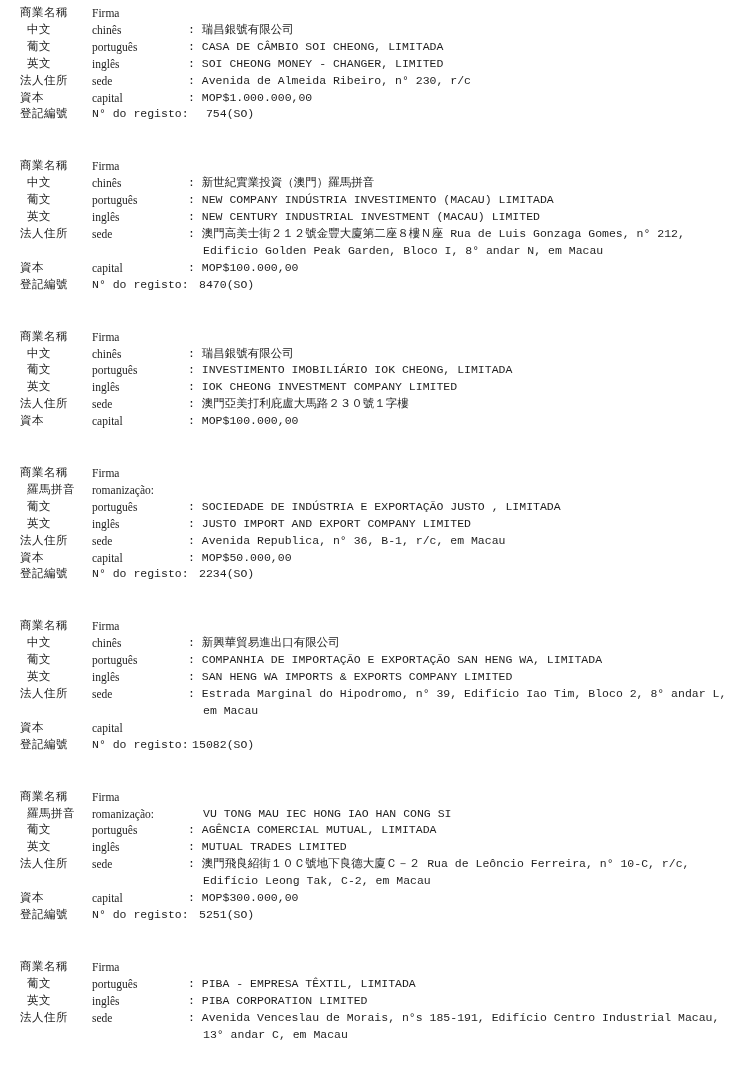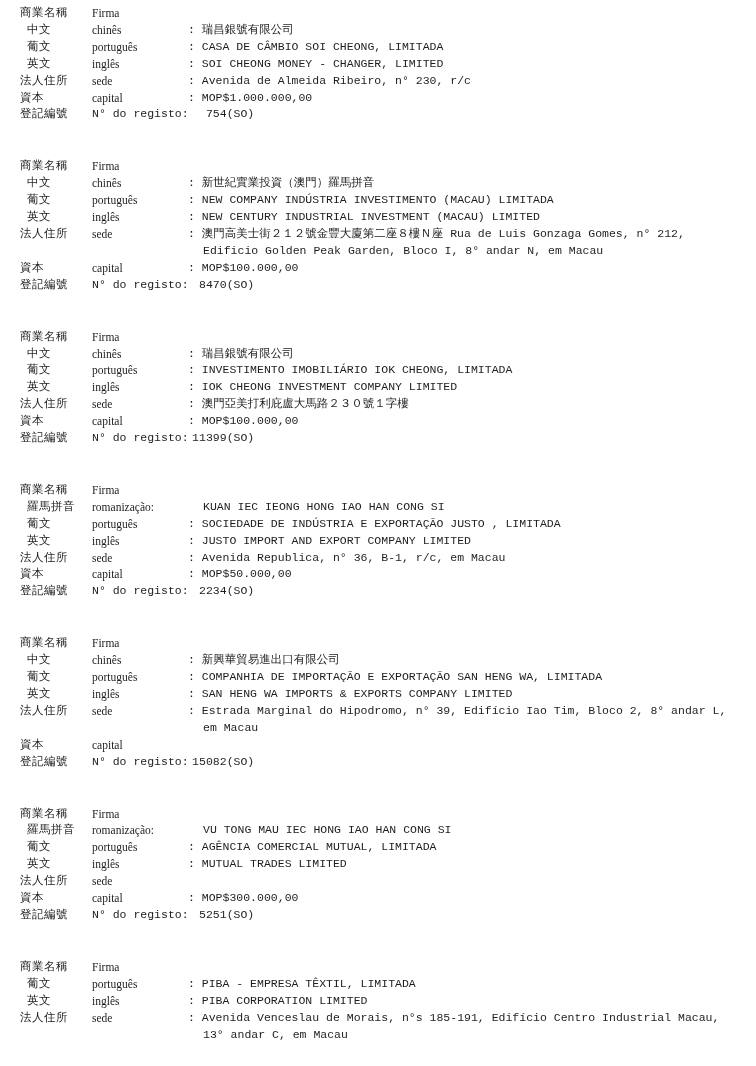--- a/index.html
+++ b/index.html
@@ -157,31 +157,29 @@
       <div class="row">
         <span class="zh">法人住所</span>
         <span class="pt">sede</span>
         <div class="value"><span class="colon">:</span> <span class="val">澳門亞美打利庇盧大馬路２３０號１字樓</span></div>
       </div>
       <div class="row">
         <span class="zh">資本</span>
         <span class="pt">capital</span>
         <div class="value"><span class="colon">:</span> <span class="val">MOP$100.000,00</span></div>
       </div>
-      <div class="reg-row"><span class="reg-zh">登記編號</span><span class="reg-label">N° do registo:</span><span class="reg-number">11399</span><span class="reg-suffix">(SO)</span></div>
     </section>
     <section class="entry">
       <div class="row">
         <span class="zh">商業名稱</span>
         <span class="pt">Firma</span>
       </div>
       <div class="row">
         <span class="zh indent">羅馬拼音</span>
         <span class="pt">romanização:</span>
-        <div class="value no-colon"><span class="val">KUAN IEC IEONG HONG IAO HAN CONG SI</span></div>
       </div>
       <div class="row">
         <span class="zh indent">葡文</span>
         <span class="pt">português</span>
         <div class="value"><span class="colon">:</span> <span class="val">SOCIEDADE DE INDÚSTRIA E EXPORTAÇÃO JUSTO , LIMITADA</span></div>
       </div>
       <div class="row">
         <span class="zh indent">英文</span>
         <span class="pt">inglês</span>
         <div class="value"><span class="colon">:</span> <span class="val">JUSTO IMPORT AND EXPORT COMPANY LIMITED</span></div>
@@ -245,20 +243,21 @@
         <div class="value"><span class="colon">:</span> <span class="val">AGÊNCIA COMERCIAL MUTUAL, LIMITADA</span></div>
       </div>
       <div class="row">
         <span class="zh indent">英文</span>
         <span class="pt">inglês</span>
         <div class="value"><span class="colon">:</span> <span class="val">MUTUAL TRADES LIMITED</span></div>
       </div>
       <div class="row">
         <span class="zh">法人住所</span>
         <span class="pt">sede</span>
+        <div class="value"><span class="colon">:</span> <span class="val">澳門飛良紹街１０Ｃ號地下良德大廈Ｃ－２ Rua de Leôncio Ferreira, n° 10-C, r/c, Edifício Leong Tak, C-2, em Macau</span></div>
       </div>
       <div class="row">
         <span class="zh">資本</span>
         <span class="pt">capital</span>
         <div class="value"><span class="colon">:</span> <span class="val">MOP$300.000,00</span></div>
       </div>
       <div class="reg-row"><span class="reg-zh">登記編號</span><span class="reg-label">N° do registo:</span><span class="reg-number">5251</span><span class="reg-suffix">(SO)</span></div>
     </section>
     <section class="entry">
       <div class="row">

